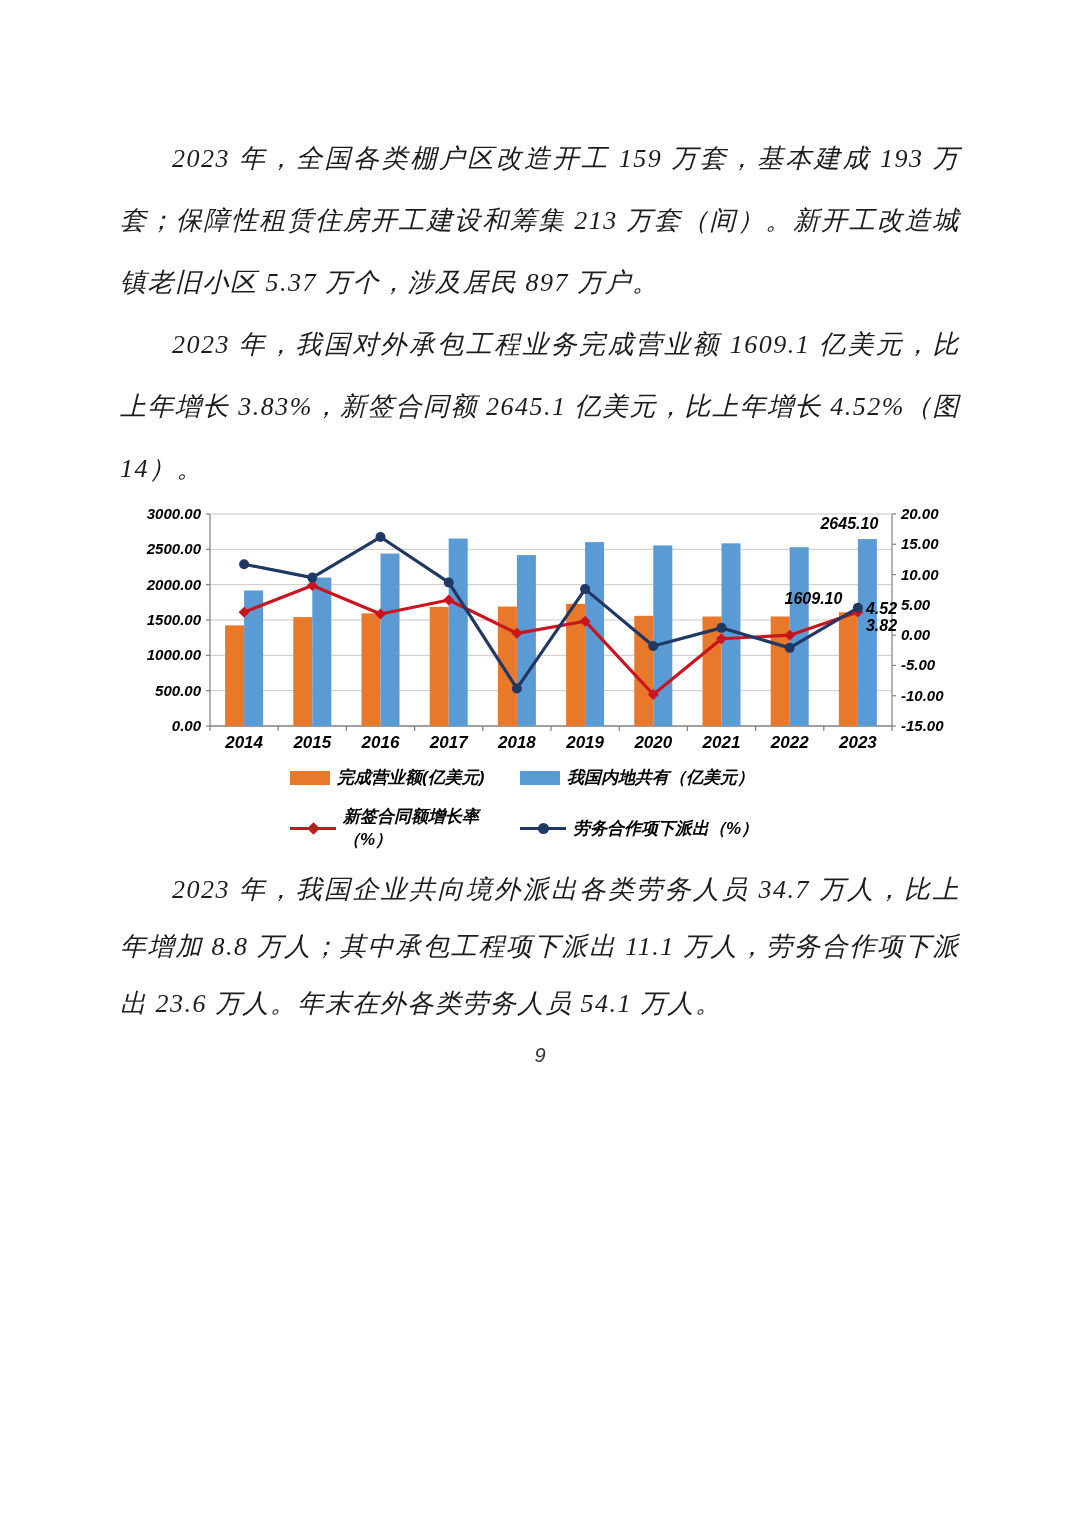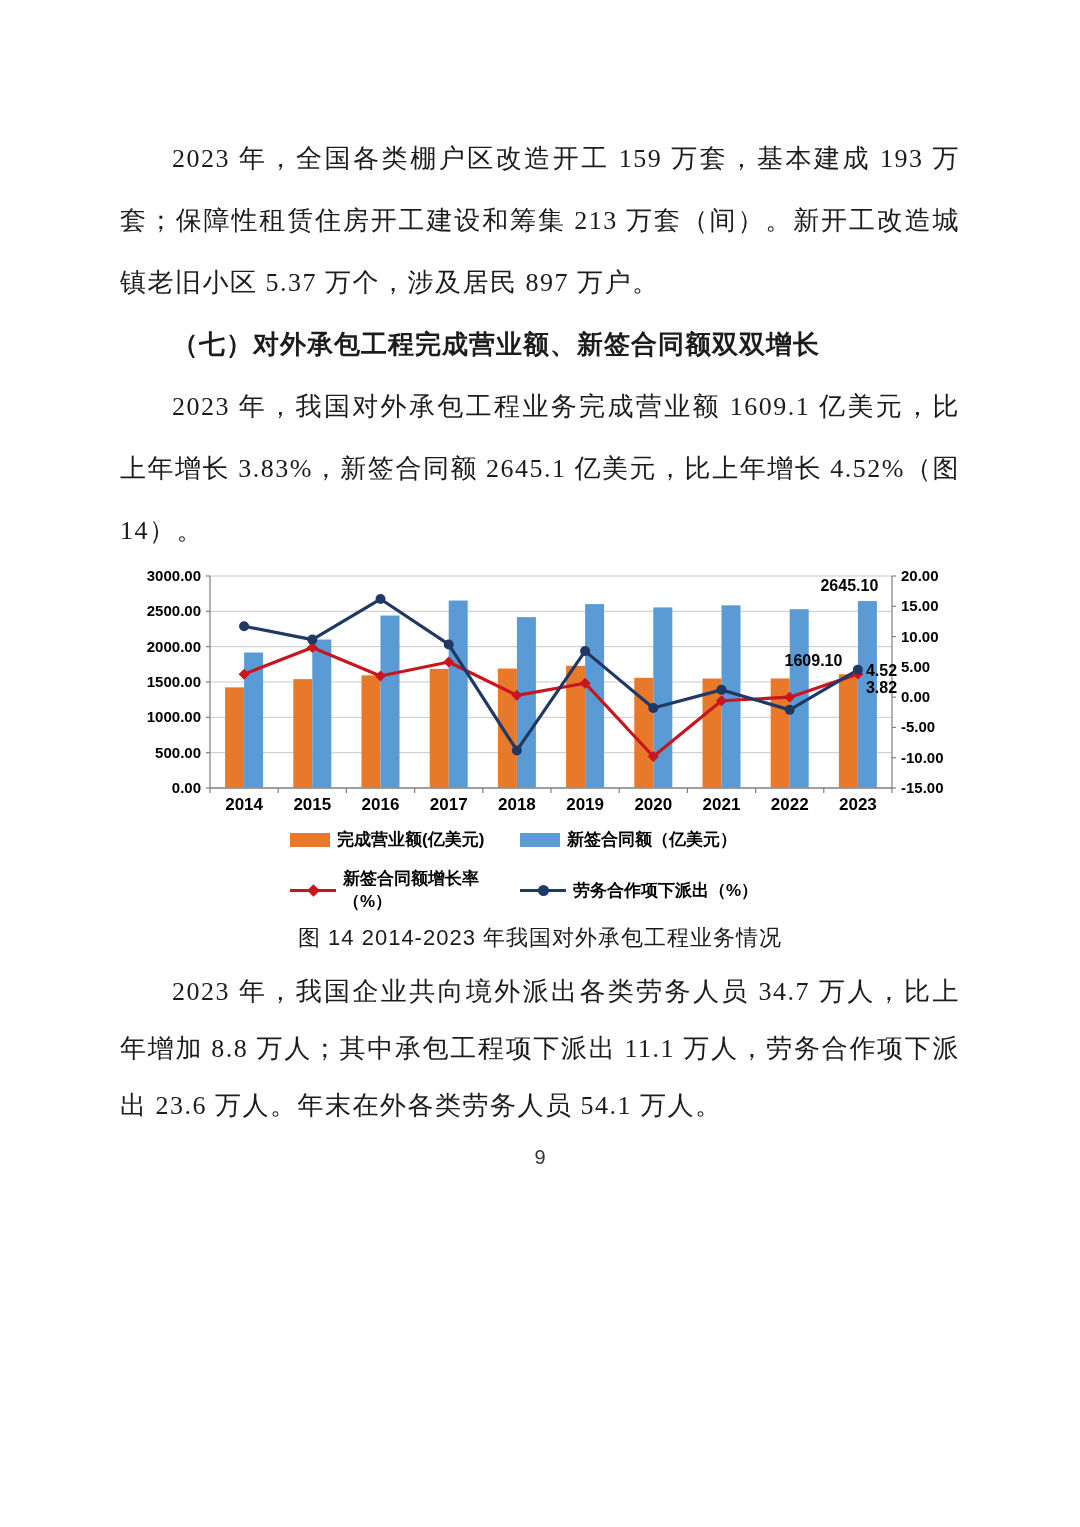--- a/index.html
+++ b/index.html
@@ -1,19 +1,19 @@
 <!DOCTYPE html>
 <html><head>
 <meta charset="utf-8">
 <style>
   html,body{margin:0;padding:0;background:#ffffff;}
   .page{
     width:1080px;height:1527px;background:#ffffff;position:relative;
     box-sizing:border-box;padding:128px 120px 8px 120px;overflow:hidden;
-    font-family:"Liberation Serif","DejaVu Serif",serif;color:#1c1c1c;
+    font-family:"Liberation Serif","DejaVu Serif",serif;color:#1c1c1c;font-style:italic;
   }
   .para{
     margin:0;font-size:26px;line-height:62px;text-align:justify;
     text-indent:2em;letter-spacing:1.5px;
   }
   .para.tight{line-height:57px;}
   .heading{
     margin:0;font-size:26px;line-height:62px;font-weight:bold;
     text-indent:2em;letter-spacing:1px;
   }
@@ -43,21 +43,20 @@
   }
   svg text{font-family:"Liberation Sans","DejaVu Sans",sans-serif;}
 </style>
 </head>
 <body>
 
 <div class="page">
 
   <p class="para">2023 年，全国各类棚户区改造开工 159 万套，基本建成 193 万套；保障性租赁住房开工建设和筹集 213 万套（间）。新开工改造城镇老旧小区 5.37 万个，涉及居民 897 万户。</p>
 
-  <h3 class="heading">（七）对外承包工程完成营业额、新签合同额双双增长</h3>
 
   <p class="para">2023 年，我国对外承包工程业务完成营业额 1609.1 亿美元，比上年增长 3.83%，新签合同额 2645.1 亿美元，比上年增长 4.52%（图 14）。</p>
 
   <figure class="figure">
     <div class="chart-wrap" id="chart"><svg viewBox="0 0 830 258" width="830" height="258">
           <line x1="80" y1="190.66666666666669" x2="762" y2="190.66666666666669" stroke="#c9c9c9" stroke-width="1"></line>
           <line x1="80" y1="155.33333333333334" x2="762" y2="155.33333333333334" stroke="#c9c9c9" stroke-width="1"></line>
           <line x1="80" y1="120" x2="762" y2="120" stroke="#c9c9c9" stroke-width="1"></line>
           <line x1="80" y1="84.66666666666669" x2="762" y2="84.66666666666669" stroke="#c9c9c9" stroke-width="1"></line>
           <line x1="80" y1="49.333333333333314" x2="762" y2="49.333333333333314" stroke="#c9c9c9" stroke-width="1"></line>
@@ -163,36 +162,35 @@
           <text x="735.9" y="113.76457142857143" text-anchor="start" font-size="16" font-weight="bold" fill="#000000">4.52</text>
           <text x="735.9" y="131.00457142857144" text-anchor="start" font-size="16" font-weight="bold" fill="#000000">3.82</text>
         </svg></div>
     <div class="legend">
         <div class="legend-item">
           <span class="swatch-bar" style="background: rgb(232, 120, 42);"></span>
           <span>完成营业额(亿美元)</span>
         </div>
         <div class="legend-item">
           <span class="swatch-bar" style="background: rgb(91, 155, 213);"></span>
-          <span>新签合同额（亿美元）</span>
+          <span>我国内地共有（亿美元）</span>
         </div>
         <div class="legend-item">
           <span class="swatch-line" style="background: rgb(201, 21, 30);">
             <span class="marker-diamond" style="background: rgb(201, 21, 30);"></span>
           </span>
           <span>新签合同额增长率（%）</span>
         </div>
         <div class="legend-item">
           <span class="swatch-line" style="background: rgb(31, 56, 100);">
             <span class="marker-circle" style="background: rgb(31, 56, 100);"></span>
           </span>
           <span>劳务合作项下派出（%）</span>
         </div>
       </div>
-    <figcaption class="caption">图 14 2014-2023 年我国对外承包工程业务情况</figcaption>
   </figure>
 
   <p class="para tight p3">2023 年，我国企业共向境外派出各类劳务人员 34.7 万人，比上年增加 8.8 万人；其中承包工程项下派出 11.1 万人，劳务合作项下派出 23.6 万人。年末在外各类劳务人员 54.1 万人。</p>
 
 
   <div class="page-number">9</div>
 
 </div>
 
 </body></html>

